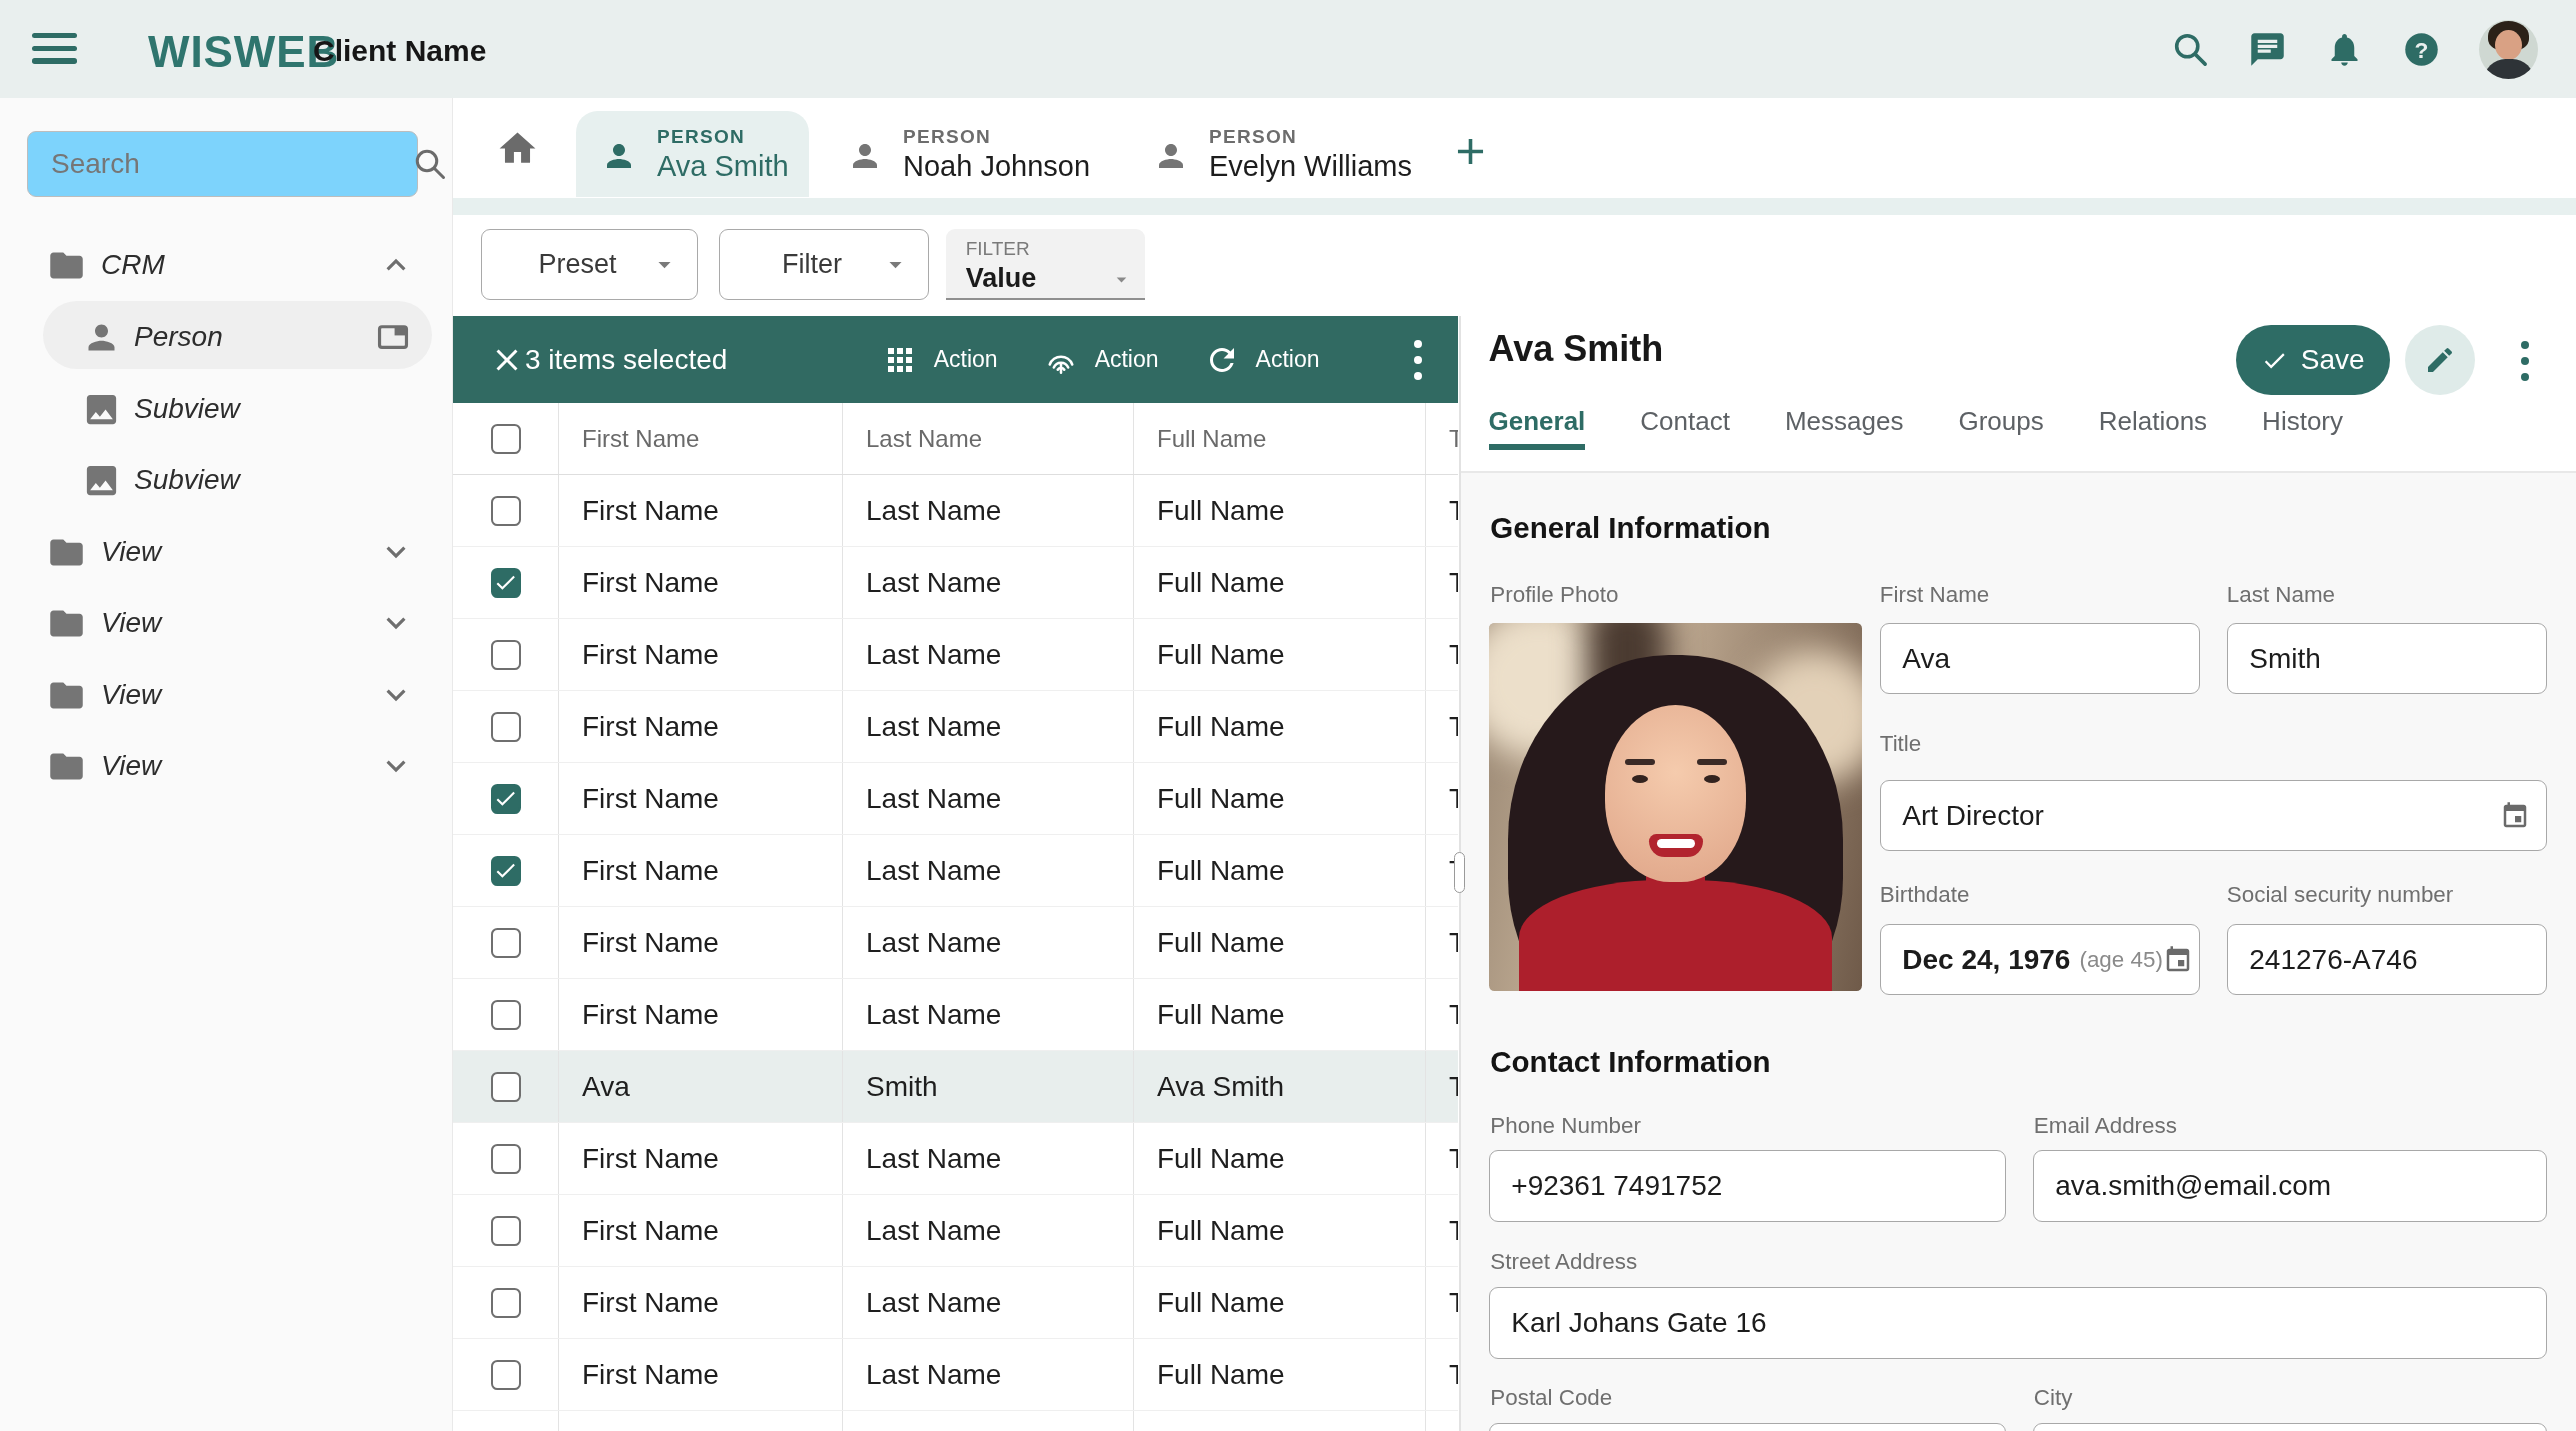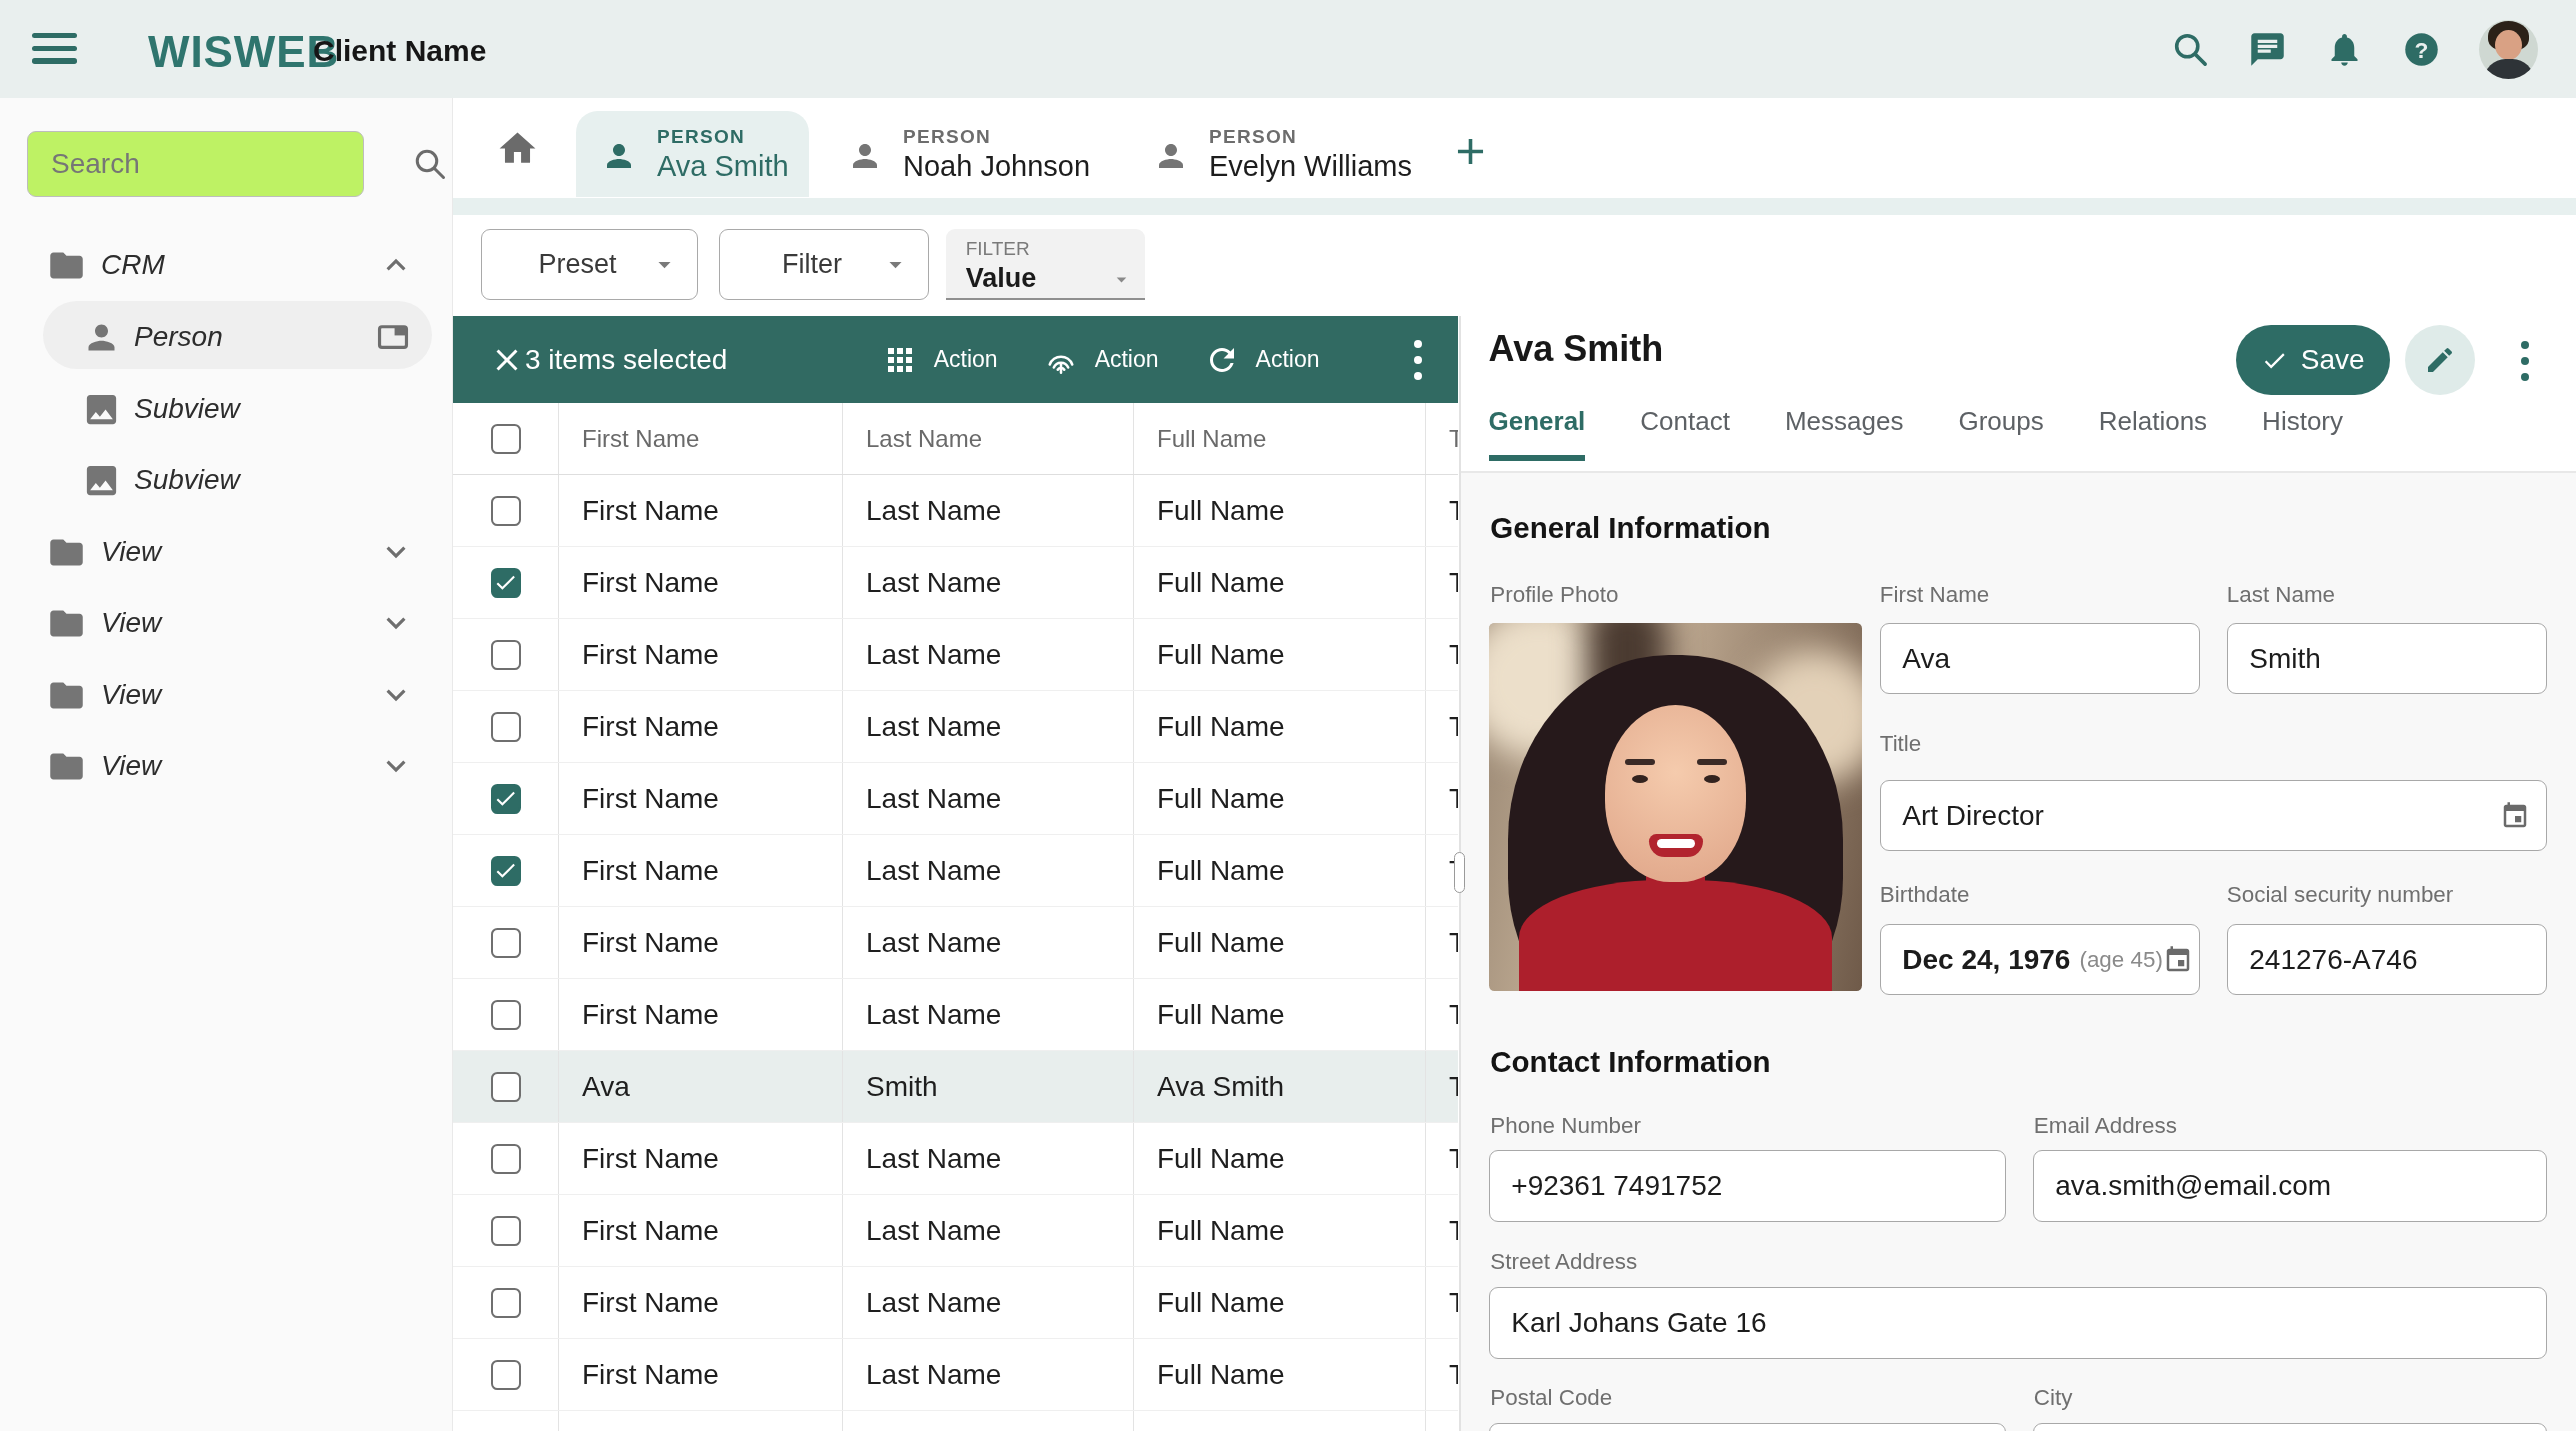--- a/index.html
+++ b/index.html
@@ -20,21 +20,21 @@
   .top-actions{position:absolute; right:38px; top:0; height:98px; display:flex; align-items:center; gap:38px;}
   .tico{width:39px; height:39px; color:var(--teal); cursor:pointer;}
   .tico svg{width:39px; height:39px; display:block;}
   .avatar{width:59px; height:59px; border-radius:50%; overflow:hidden; position:relative; background:#cfd8d2; cursor:pointer;}
   .avatar .hair{position:absolute; left:9px; top:1.8px; width:41px; height:30px; background:#2b2118; border-radius:50% 50% 40% 40%;}
   .avatar .face{position:absolute; left:16px; top:10.7px; width:27px; height:30px; background:#d9a184; border-radius:50%;}
   .avatar .body{position:absolute; left:4.5px; bottom:-5.4px; width:50px; height:25px; background:#2e3337; border-radius:21.5px 21.5px 0 0;}
 
   
   .sidebar{position:absolute; left:0; top:98px; width:453px; height:1333px; background:#FAFAFA; border-right:1.8px solid #E9E9E9;}
-  .searchbox{position:absolute; left:27px; top:33px; width:337px; height:66px; background:#bef264; border:1.8px solid #BDBDBD; border-radius:9px; display:flex; align-items:center; padding:0 18px 0 23px;}
+  .searchbox{position:absolute; left:27px; top:33px; width:391px; height:66px; background:#7dd3fc; border:1.8px solid #BDBDBD; border-radius:9px; display:flex; align-items:center; padding:0 18px 0 23px;}
   .searchbox input{flex:1; border:none; outline:none; font-size:28px; color:#333; background:transparent;}
   .searchbox input::placeholder{color:#767676;}
   .searchbox svg{width:36px; height:36px; color:#6b6b6b; flex:none;}
   .srow{position:absolute; left:0; width:453px; height:72px; display:flex; align-items:center; cursor:pointer;}
   .srow .ric{position:absolute; width:39px; height:39px; color:#757575;}
   .srow .ric svg{width:39px; height:39px; display:block;}
   .srow .slabel{font-size:28px; font-weight:500; color:#2d2d2d;font-style:italic;}
   .srow .chev{position:absolute; left:377px; width:38px; height:38px; color:#6e6e6e;}
   .srow .chev svg{width:38px; height:38px;}
   .pill{position:absolute; left:43px; top:0; width:389px; height:68px; background:#EFEFEF; border-radius:36px;}
@@ -98,21 +98,21 @@
   .panel .vline{position:absolute; left:0; top:101px; bottom:0; width:1.8px; background:#E2E2E2;}
   .ptitle{position:absolute; left:29.5px; top:113px; font-size:36px; font-weight:600; color:#181818;}
   .savebtn{position:absolute; left:777px; top:110px; width:154px; height:70px; background:var(--teal); border-radius:36px; display:flex; align-items:center; justify-content:center; gap:12.5px; color:#fff; cursor:pointer;}
   .savebtn svg{width:27px; height:27px;}
   .savebtn .slab{font-size:28px;}
   .editbtn{position:absolute; left:946px; top:110px; width:70px; height:70px; border-radius:50%; background:#DFEBE9; display:flex; align-items:center; justify-content:center; cursor:pointer;}
   .editbtn svg{width:32px; height:32px; color:var(--teal);}
   .pkebab{position:absolute; left:1061px; top:126px; width:9px; cursor:pointer;}
   .pkebab i{display:block; width:8px; height:8px; border-radius:50%; background:var(--teal); margin:0 auto 8px;}
   .ptabs{position:absolute; left:29.5px; top:191px; display:flex; gap:55px;}
-  .ptab{font-size:26px; color:#5d6165; padding-bottom:18px; cursor:pointer; border-bottom:6.3px solid transparent;}
+  .ptab{font-size:26px; color:#5d6165; padding-bottom:7px; cursor:pointer; border-bottom:6.3px solid transparent;}
   .ptab.active{color:var(--teal); font-weight:700; border-bottom-color:var(--teal);}
   .pdiv{position:absolute; left:1.8px; top:256px; right:0; height:1.8px; background:#E8E8E8;}
   .pcontent{position:absolute; left:1.8px; top:258px; right:0; height:959px; background:var(--panelbg); overflow:hidden;}
   .h2{position:absolute; font-size:29.5px; font-weight:700; color:#141414;}
   .lbl{position:absolute; font-size:22.4px; color:var(--gray); white-space:nowrap;}
   .inp{position:absolute; height:71px; background:#fff; border:1.8px solid #A8A8A8; border-radius:9px; display:flex; align-items:center; padding:0 16px 0 21.5px; font-size:28px; color:#1c1c1c; white-space:nowrap; overflow:hidden; cursor:text;}
   .inp .age{font-size:22.4px; color:#8a8a8a; margin-left:9px;}
   .inp .calico{margin-left:auto; width:30px; height:30px; color:#6a6a6a; flex:none;}
   .inp .calico svg{width:30px; height:30px;}
 

